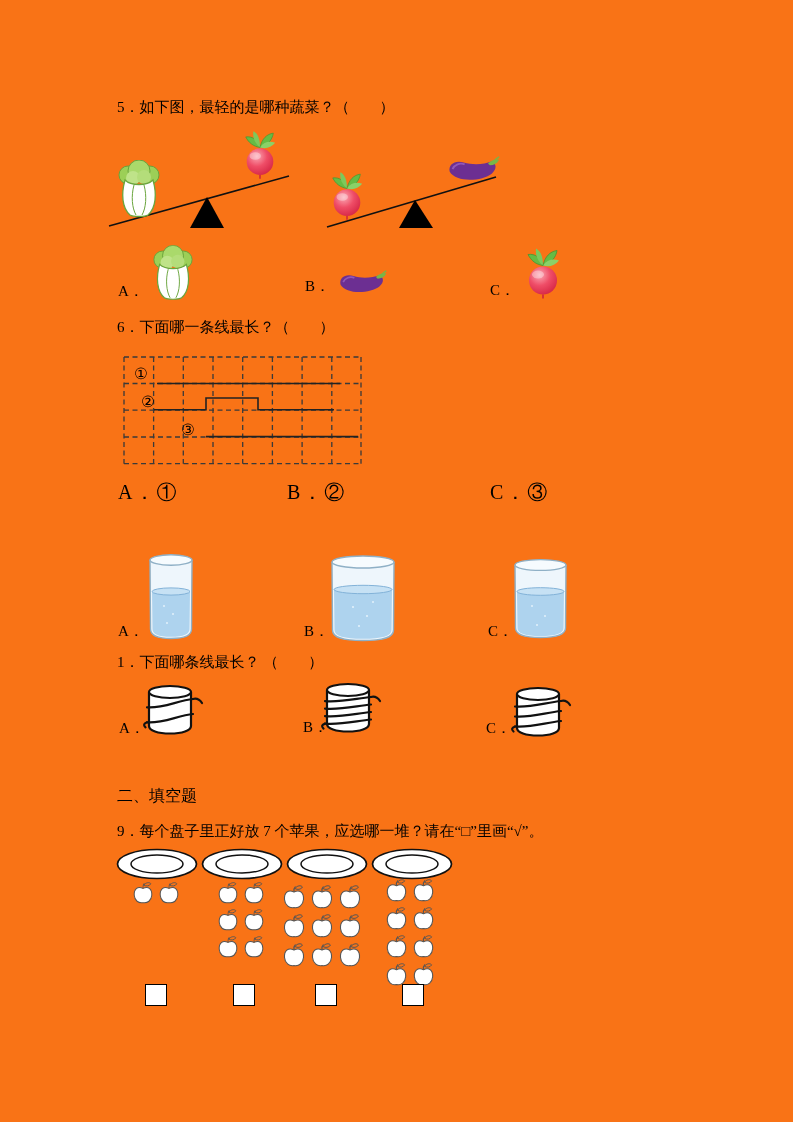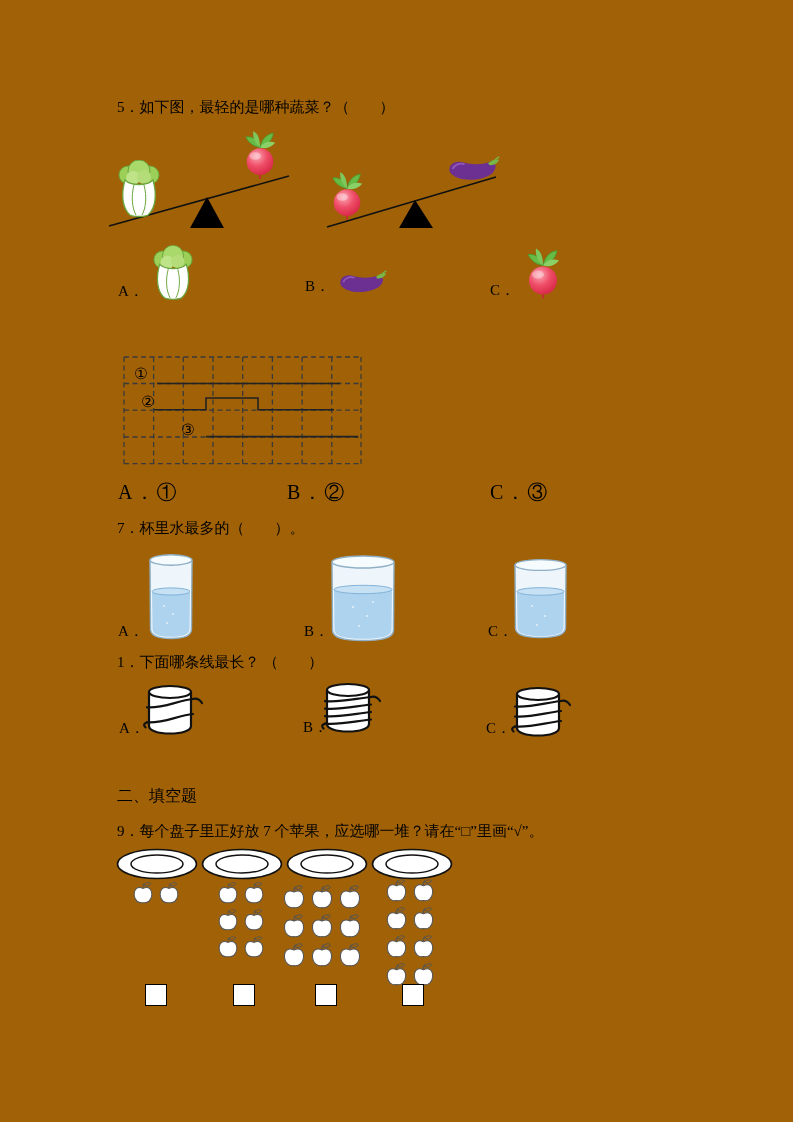--- a/index.html
+++ b/index.html
@@ -1,16 +1,16 @@
 <!DOCTYPE html>
 <html><head>
 <meta charset="utf-8">
 <style>
   html,body{margin:0;padding:0;background:#fff;}
-  .page{position:relative;width:793px;height:1122px;background:#a16207;overflow:hidden;
+  .page{position:relative;width:793px;height:1122px;background:#f97316;overflow:hidden;
         font-family:"Liberation Serif","DejaVu Serif",serif;color:#000;}
   .abs{position:absolute;}
   .qtext{font-size:15px;line-height:1.45;white-space:pre;}
   .sect{font-size:16px;font-weight:normal;}
   .opt-label{font-size:15px;}
   .opt{display:flex;align-items:flex-end;gap:8px;}
   .opt-inline{font-size:20px;letter-spacing:2px;}
   .checkbox{width:20px;height:20px;border:1.7px solid #000;background:#fff;}
   .apple-grid{display:grid;column-gap:1px;row-gap:3px;}
   .plate-row{display:flex;gap:3px;}
@@ -97,37 +97,37 @@
         <use href="#eggplant"></use>
       </svg>
   </div>
   <div class="abs opt" style="left:490px;top:247px">
     <span class="opt-label">C．</span>
     <svg width="40" height="53" viewBox="0 0 40 52">
         <use href="#radish"></use>
       </svg>
   </div>
 
+  <div class="abs qtext" style="left:117px;top:317px">6．下面哪一条线最长？（　　）</div>
 
   <svg class="abs" style="left:123px;top:356px" width="240" height="112" viewBox="0 0 240 112">
     <path class="gridline" d="M1,1 H238 M1,27.5 H238 M1,54.2 H238 M1,81 H238 M1,107.7 H238"></path>
     <path class="gridline" d="M1,1 V107.7 M30.6,1 V107.7 M60.3,1 V107.7 M90,1 V107.7 M119.7,1 V107.7 M149.4,1 V107.7 M179.1,1 V107.7 M208.8,1 V107.7 M238,1 V107.7"></path>
     <path class="solidline" d="M34,27.5 H217"></path>
     <path class="solidline" d="M31,53.8 H83 V42 H135 V53.8 H211"></path>
     <path class="solidline" d="M83,80.6 H235"></path>
     <text class="circnum" x="11" y="22.5">①</text>
     <text class="circnum" x="18" y="51">②</text>
     <text class="circnum" x="58" y="78.5">③</text>
   </svg>
 
   <div class="abs opt-inline" style="left:118px;top:479px"><span>A．</span><span>①</span></div>
   <div class="abs opt-inline" style="left:287px;top:479px"><span>B．</span><span>②</span></div>
   <div class="abs opt-inline" style="left:490px;top:479px"><span>C．</span><span>③</span></div>
 
-  <div class="abs qtext" style="left:117px;top:518px">7．杯里水最多的（　　）。</div>
 
   <svg class="abs" style="left:147px;top:551px" width="48" height="90" viewBox="0 0 48 90">
     <path d="M3,9 L3.5,78 C3.5,84.5 10,87.5 24,87.5 C38,87.5 44.5,84.5 44.5,78 L45,9" fill="#eef6fc" stroke="#8fb0c6" stroke-width="1.4"></path>
     <path d="M5,40 L5.5,78 C5.5,83 11,85.8 24,85.8 C37,85.8 42.5,83 42.5,78 L43,40 Z" fill="#aed3ee" stroke="none"></path>
     <ellipse cx="24" cy="40.5" rx="19" ry="3.6" fill="#c6e1f4" stroke="#82b2d8" stroke-width="1"></ellipse>
     <ellipse cx="24" cy="9" rx="21" ry="5.2" fill="#f6fbfe" stroke="#8fb0c6" stroke-width="1.4"></ellipse>
     <circle cx="17" cy="55" r="1" fill="#e2f1fa"></circle>
       <circle cx="26" cy="63" r="1" fill="#e2f1fa"></circle>
       <circle cx="20" cy="72" r="1" fill="#e2f1fa"></circle>
   </svg>

